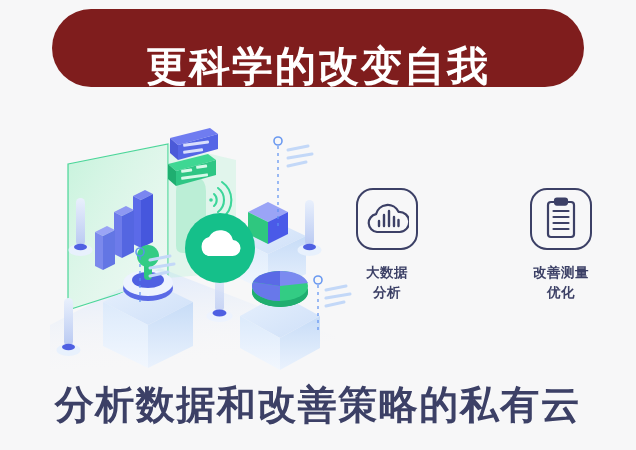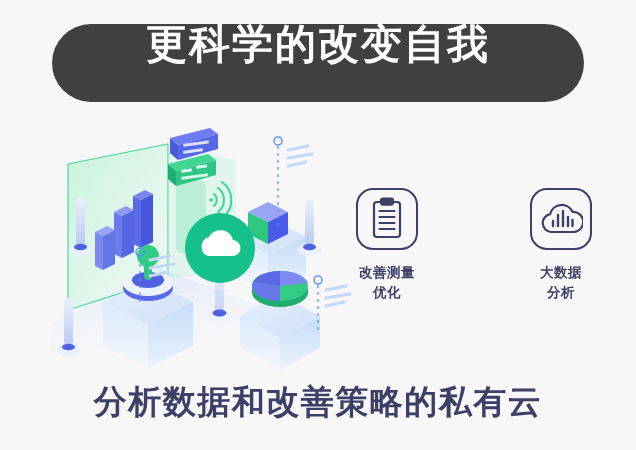--- a/index.html
+++ b/index.html
@@ -7,23 +7,23 @@
     width:636px;height:450px;
     background:#f7f7f8;
     font-family:"Liberation Sans","DejaVu Sans",sans-serif;
     overflow:hidden;
     position:relative;
   }
   .stage{position:absolute;inset:0;}
 
   
   .banner{
-    position:absolute;left:52px;top:24px;width:532px;height:78px;
-    background:#404040;border-radius:39px;
-    display:flex;align-items:flex-start;justify-content:center;
+    position:absolute;left:52px;top:9px;width:532px;height:78px;
+    background:#7f1d1d;border-radius:39px;
+    display:flex;align-items:flex-end;justify-content:center;
   }
   .banner-text{
     color:#ffffff;font-size:41px;font-weight:bold;letter-spacing:2px;
     line-height:1;white-space:nowrap;
   }
 
   
   .illus{position:absolute;left:40px;top:120px;width:320px;height:250px;}
   .illus svg{display:block;}
 
@@ -40,21 +40,21 @@
   }
   .feat-label{
     margin-top:13px;text-align:center;color:#3c4066;
     font-size:13.5px;font-weight:bold;line-height:1.45;letter-spacing:.5px;
   }
   .feat-label span{display:block;}
 
   
   .tagline{
     position:absolute;left:0;right:0;top:385px;text-align:center;
-    color:#3c4066;font-size:33px;font-weight:bold;letter-spacing:1.5px;
+    color:#3c4066;font-size:39px;font-weight:bold;letter-spacing:1.5px;
     line-height:1;
   }
 </style>
 </head>
 <body>
 
 <div class="stage">
 
   <div class="banner">
     <div class="banner-text">更科学的改变自我</div>
@@ -233,57 +233,57 @@
         <g stroke="#c3d8f8" stroke-width="3" stroke-linecap="round">
           <line x1="286" y1="170" x2="306" y2="166"></line>
           <line x1="286" y1="178" x2="310" y2="174"></line>
           <line x1="286" y1="186" x2="304" y2="182"></line>
         </g>
       </g>
     </svg>
   </div>
 
   <div class="features">
+
+    <div class="feature">
+      <div class="feat-icon">
+        <svg width="44" height="40" viewBox="0 0 44 40" fill="none" stroke="#3c4066" stroke-width="2.2">
+          <path d="M12,33 a9,9 0 0 1 -1,-17.8 a12,12 0 0 1 22.5,-2.4 a8,8 0 0 1 1.2,20.2 z" stroke-linejoin="round"></path>
+          <g stroke-width="2.4" stroke-linecap="round">
+            <line x1="14" y1="27" x2="14" y2="22"></line>
+            <line x1="19" y1="27" x2="19" y2="16"></line>
+            <line x1="24" y1="27" x2="24" y2="12"></line>
+            <line x1="29" y1="27" x2="29" y2="18"></line>
+            <line x1="33.5" y1="27" x2="33.5" y2="21"></line>
+          </g>
+        </svg>
+      </div>
+      <div class="feat-label">
+        <span>大数据</span>
+        <span>分析</span>
+      </div>
+    </div>
 
     <div class="feature">
       <div class="feat-icon">
         <svg width="40" height="44" viewBox="0 0 40 44" fill="none" stroke="#3c4066" stroke-width="2.2">
           <rect x="7" y="5" width="26" height="35" rx="3"></rect>
           <rect x="14" y="1.6" width="12" height="6" rx="2" fill="#3c4066"></rect>
           <g stroke-width="2.2" stroke-linecap="round">
             <line x1="12.5" y1="14" x2="27.5" y2="14"></line>
             <line x1="12.5" y1="20" x2="27.5" y2="20"></line>
             <line x1="12.5" y1="26" x2="27.5" y2="26"></line>
             <line x1="12.5" y1="32" x2="27.5" y2="32"></line>
           </g>
         </svg>
       </div>
       <div class="feat-label">
         <span>改善测量</span>
         <span>优化</span>
       </div>
     </div>
 
-    <div class="feature">
-      <div class="feat-icon">
-        <svg width="44" height="40" viewBox="0 0 44 40" fill="none" stroke="#3c4066" stroke-width="2.2">
-          <path d="M12,33 a9,9 0 0 1 -1,-17.8 a12,12 0 0 1 22.5,-2.4 a8,8 0 0 1 1.2,20.2 z" stroke-linejoin="round"></path>
-          <g stroke-width="2.4" stroke-linecap="round">
-            <line x1="14" y1="27" x2="14" y2="22"></line>
-            <line x1="19" y1="27" x2="19" y2="16"></line>
-            <line x1="24" y1="27" x2="24" y2="12"></line>
-            <line x1="29" y1="27" x2="29" y2="18"></line>
-            <line x1="33.5" y1="27" x2="33.5" y2="21"></line>
-          </g>
-        </svg>
-      </div>
-      <div class="feat-label">
-        <span>大数据</span>
-        <span>分析</span>
-      </div>
-    </div>
-
 
   </div>
 
   <div class="tagline">分析数据和改善策略的私有云</div>
 
 </div>
 
 </body></html>

